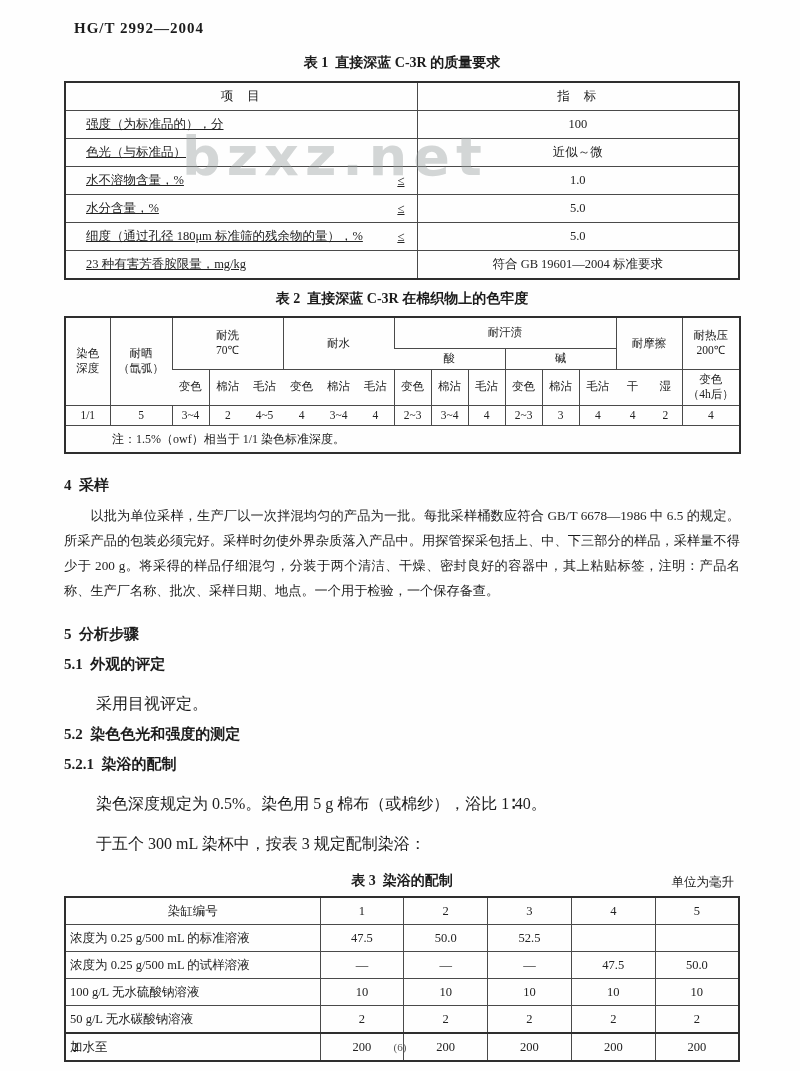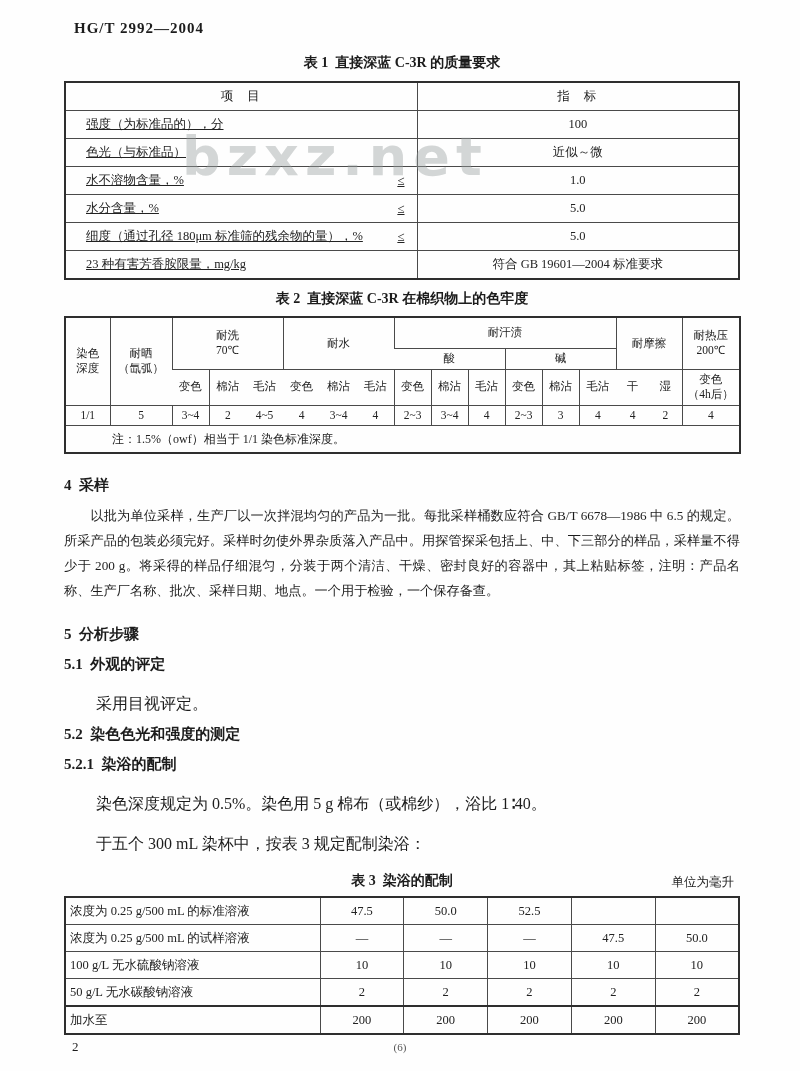--- a/index.html
+++ b/index.html
@@ -236,20 +236,28 @@
     <table class="t3">
       <colgroup>
           <col style="width:255px">
           <col>
           <col>
           <col>
           <col>
           <col>
         </colgroup>
       <tbody>
+          <tr>
+        <th>染缸编号</th>
+        <th>1</th>
+        <th>2</th>
+        <th>3</th>
+        <th>4</th>
+        <th>5</th>
+      </tr>
       <tr>
         <td class="lbl">浓度为 0.25 g/500 mL 的标准溶液</td>
         <td>47.5</td>
         <td>50.0</td>
         <td>52.5</td>
         <td></td>
         <td></td>
       </tr>
       <tr>
         <td class="lbl">浓度为 0.25 g/500 mL 的试样溶液</td>

